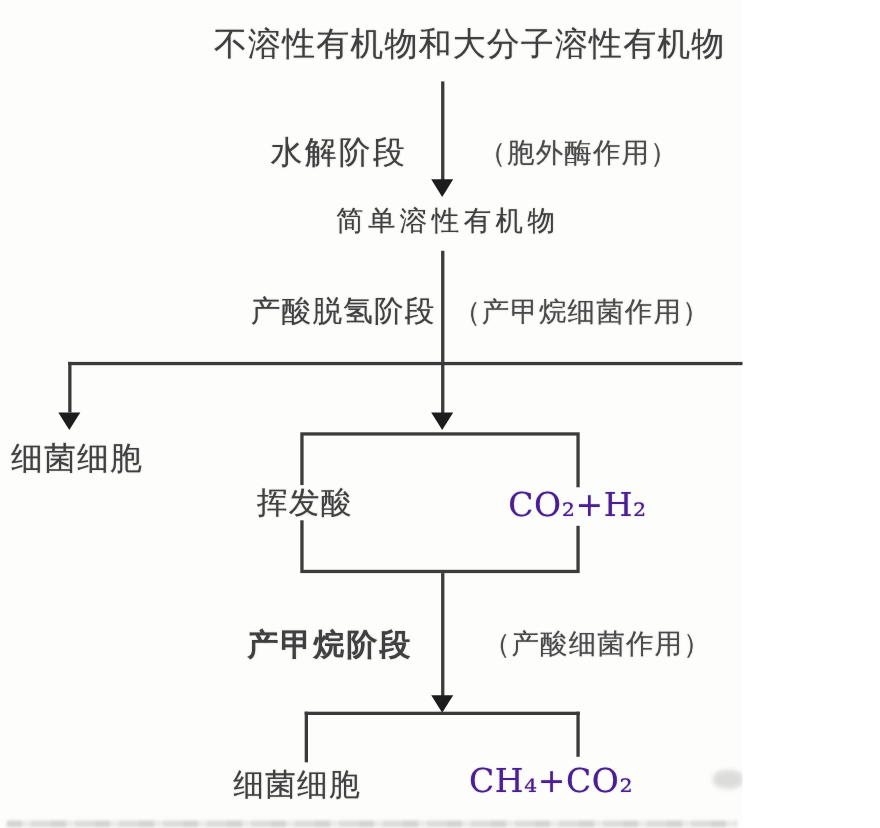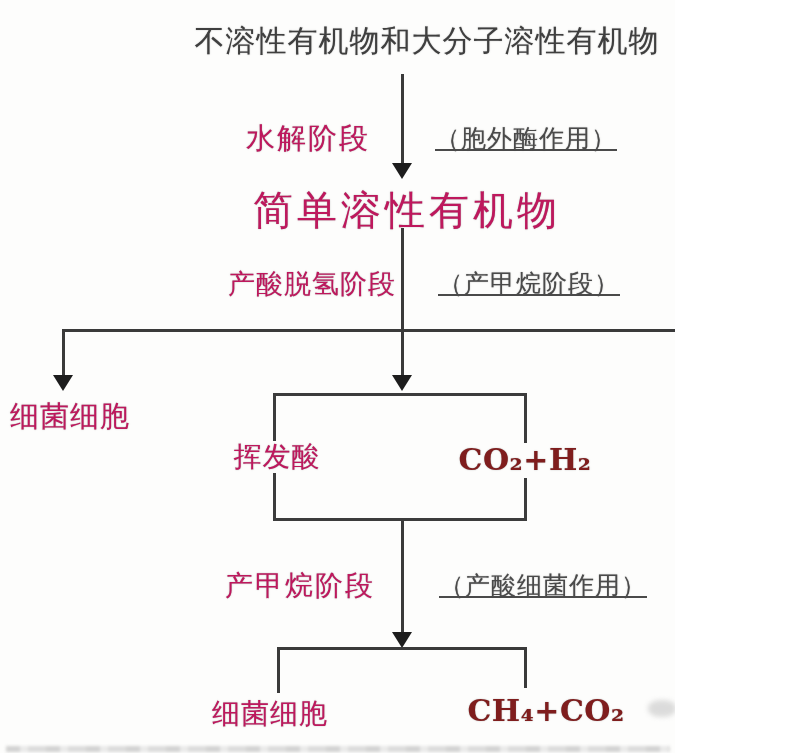--- a/index.html
+++ b/index.html
@@ -3,30 +3,30 @@
 <meta charset="utf-8">
 <style>
   * { margin:0; padding:0; box-sizing:border-box; }
   html,body { background:#ffffff; }
   body { font-family:"DejaVu Serif","Liberation Serif",serif; }
   .canvas {
     position:relative; width:675px; height:753px;
     background:#fdfdfc; overflow:hidden;
   }
   .txt {
-    position:absolute; white-space:nowrap; color:#be185d;
+    position:absolute; white-space:nowrap; color:#404040;
     text-shadow:0 0 1.2px rgba(80,80,80,.55);
     transform:translateX(-50%);
     line-height:1.15;
   }
   .cn      { font-size:28px; letter-spacing:2px; }
-  .cn-big  { font-size:40px; letter-spacing:4px; }
+  .cn-big  { font-size:25px; letter-spacing:4px; }
   .cn-title{ font-size:30px; letter-spacing:1px; color:#3f3f3f; }
-  .cn-agent{ font-size:25px; letter-spacing:1px; color:#4a4a4a;text-decoration:underline; }
-  .formula { font-size:30px; font-weight:bold; letter-spacing:0.5px; color:#7f1d1d; }
+  .cn-agent{ font-size:25px; letter-spacing:1px; color:#4a4a4a; }
+  .formula { font-size:30px; font-weight:normal; letter-spacing:0.5px; color:#4c1d95; }
   .onborder{ background:#fdfdfc; padding:0 7px;text-align:right; }
   .line    { position:absolute; background:#3a3a3a; }
   .ah {
     position:absolute; width:0; height:0;
     border-left:10px solid transparent;
     border-right:10px solid transparent;
     border-top:16px solid #1d1d1d;
   }
   .box {
     position:absolute; border:3px solid #3c3c3c; background:transparent;
@@ -51,47 +51,47 @@
   <div class="ah" style="left:392px; top:163px;"></div>
 
   <div class="txt cn" style="left:308px; top:122px; font-size:29px;">水解阶段</div>
   <div class="txt cn-agent" style="left:526px; top:125px;">（胞外酶作用）</div>
 
   <div class="txt cn-big" style="left:407px; top:187px;">简单溶性有机物</div>
 
   <div class="line" style="left:401px; top:228px; width:3px; height:148px;"></div>
 
   <div class="txt cn" style="left:281px; top:268px; font-size:27px; letter-spacing:1px;margin-left:31px;">产酸脱氢阶段</div>
-  <div class="txt cn-agent" style="left:529px; top:270px;">（产甲烷阶段）</div>
+  <div class="txt cn-agent" style="left:529px; top:270px;">（产甲烷细菌作用）</div>
 
   <div class="line" style="left:62px; top:329px; width:673px; height:3px;"></div>
 
   <div class="line" style="left:62px; top:329px; width:3px; height:46px;"></div>
   <div class="ah" style="left:53px; top:375px;"></div>
 
   <div class="ah" style="left:392px; top:375px;"></div>
 
   <div class="line" style="left:732px; top:329px; width:3px; height:46px;"></div>
   <div class="ah" style="left:723px; top:375px;"></div>
 
   <div class="txt cn" style="left:70px; top:400px; font-size:29px; letter-spacing:1px;">细菌细胞</div>
 
   <div class="box" style="left:273px; top:393px; width:254px; height:128px;"></div>
   <div class="txt cn onborder" style="left:277px; top:441px; letter-spacing:1px;">挥发酸</div>
   <div class="txt formula onborder" style="left:525px; top:443px;">CO₂+H₂</div>
 
   <div class="line" style="left:401px; top:521px; width:3px; height:114px;"></div>
   <div class="ah" style="left:392px; top:632px;"></div>
 
-  <div class="txt cn" style="left:300px; top:570px;">产甲烷阶段</div>
+  <div class="txt cn" style="left:300px; top:570px;font-weight:bold;">产甲烷阶段</div>
   <div class="txt cn-agent" style="left:543px; top:572px;">（产酸细菌作用）</div>
 
   <div class="line" style="left:277px; top:647px; width:250px; height:3px;"></div>
   <div class="line" style="left:277px; top:647px; width:3px; height:46px;"></div>
   <div class="line" style="left:524px; top:647px; width:3px; height:41px;"></div>
 
   <div class="txt cn" style="left:270px; top:698px; letter-spacing:1px;">细菌细胞</div>
-  <div class="txt formula" style="left:546px; top:694px;">CH₄+CO₂</div>
+  <div class="txt formula" style="left:501px; top:694px;">CH₄+CO₂</div>
 
   <div class="smudge" style="left:648px; top:700px; width:28px; height:17px;"></div>
   <div class="scanband" style="left:6px; top:746px; width:664px; height:6px;"></div>
 
 </div>
 
 </body></html>

